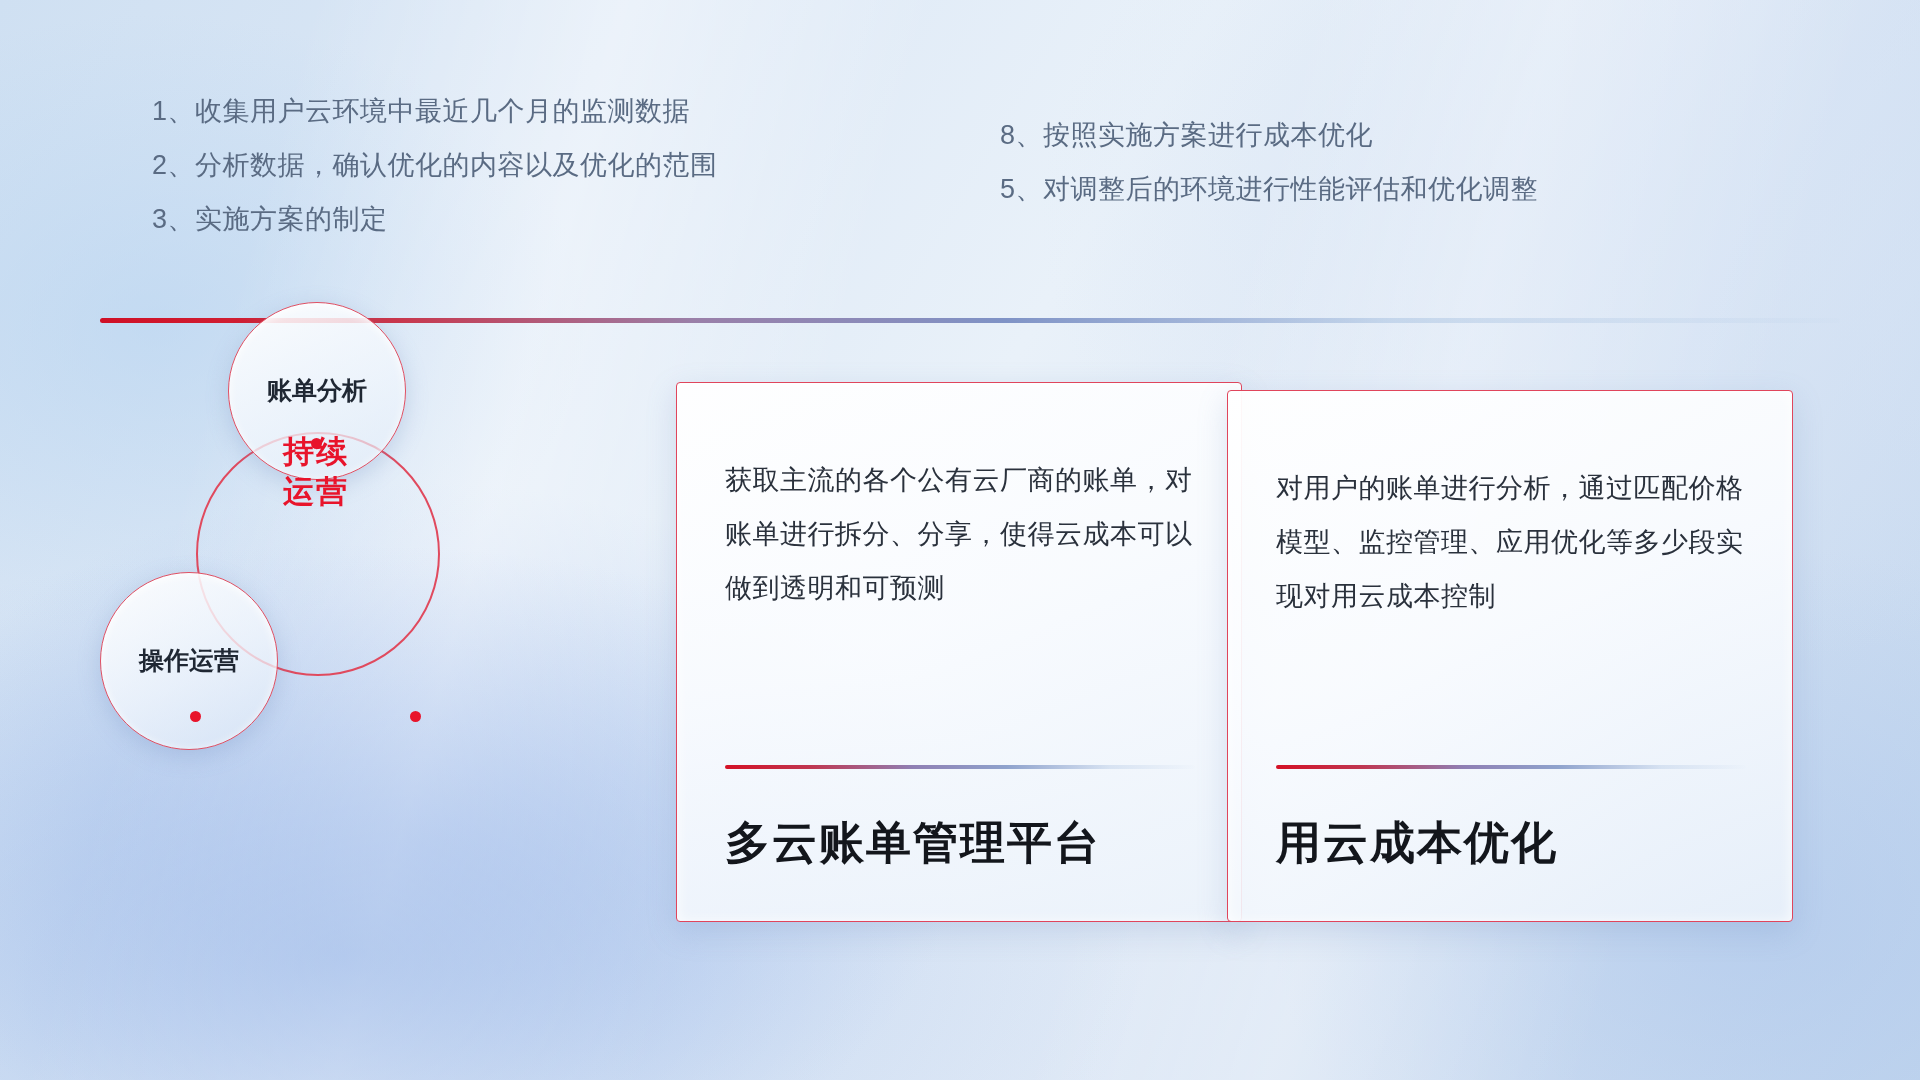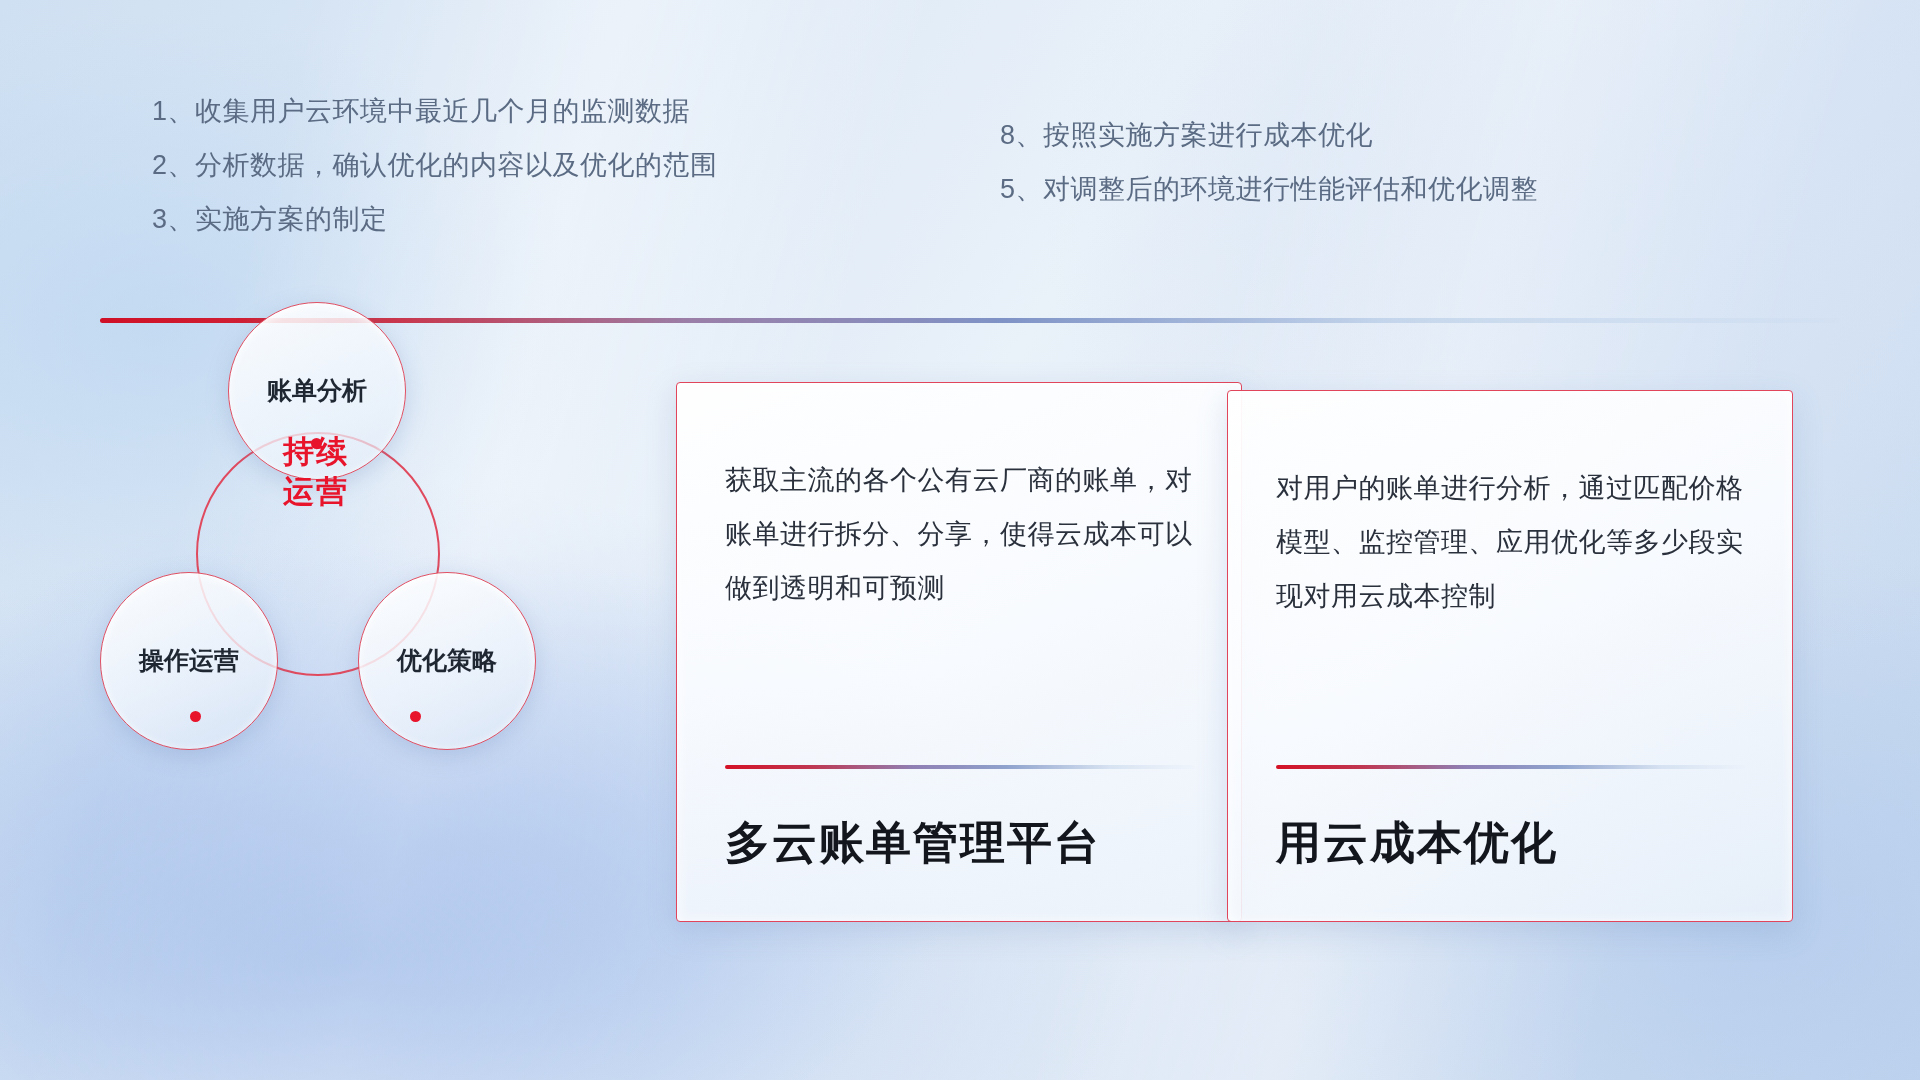--- a/index.html
+++ b/index.html
@@ -207,24 +207,20 @@
     <div class="bubble" id="bubble-bill">
       <span>账单</span>
       <span>分析</span>
     </div>
 
     <div class="bubble" id="bubble-ops">
       <span>操作</span>
       <span>运营</span>
     </div>
 
-    <div class="bubble" id="bubble-opt">
-      <span>优化</span>
-      <span>策略</span>
-    </div>
 
     <div id="ring-label">
       <span>持续</span>
       <span>运营</span>
     </div>
 
     <div class="node-dot" id="dot-top"></div>
     <div class="node-dot" id="dot-bl"></div>
     <div class="node-dot" id="dot-br"></div>
   </div>

